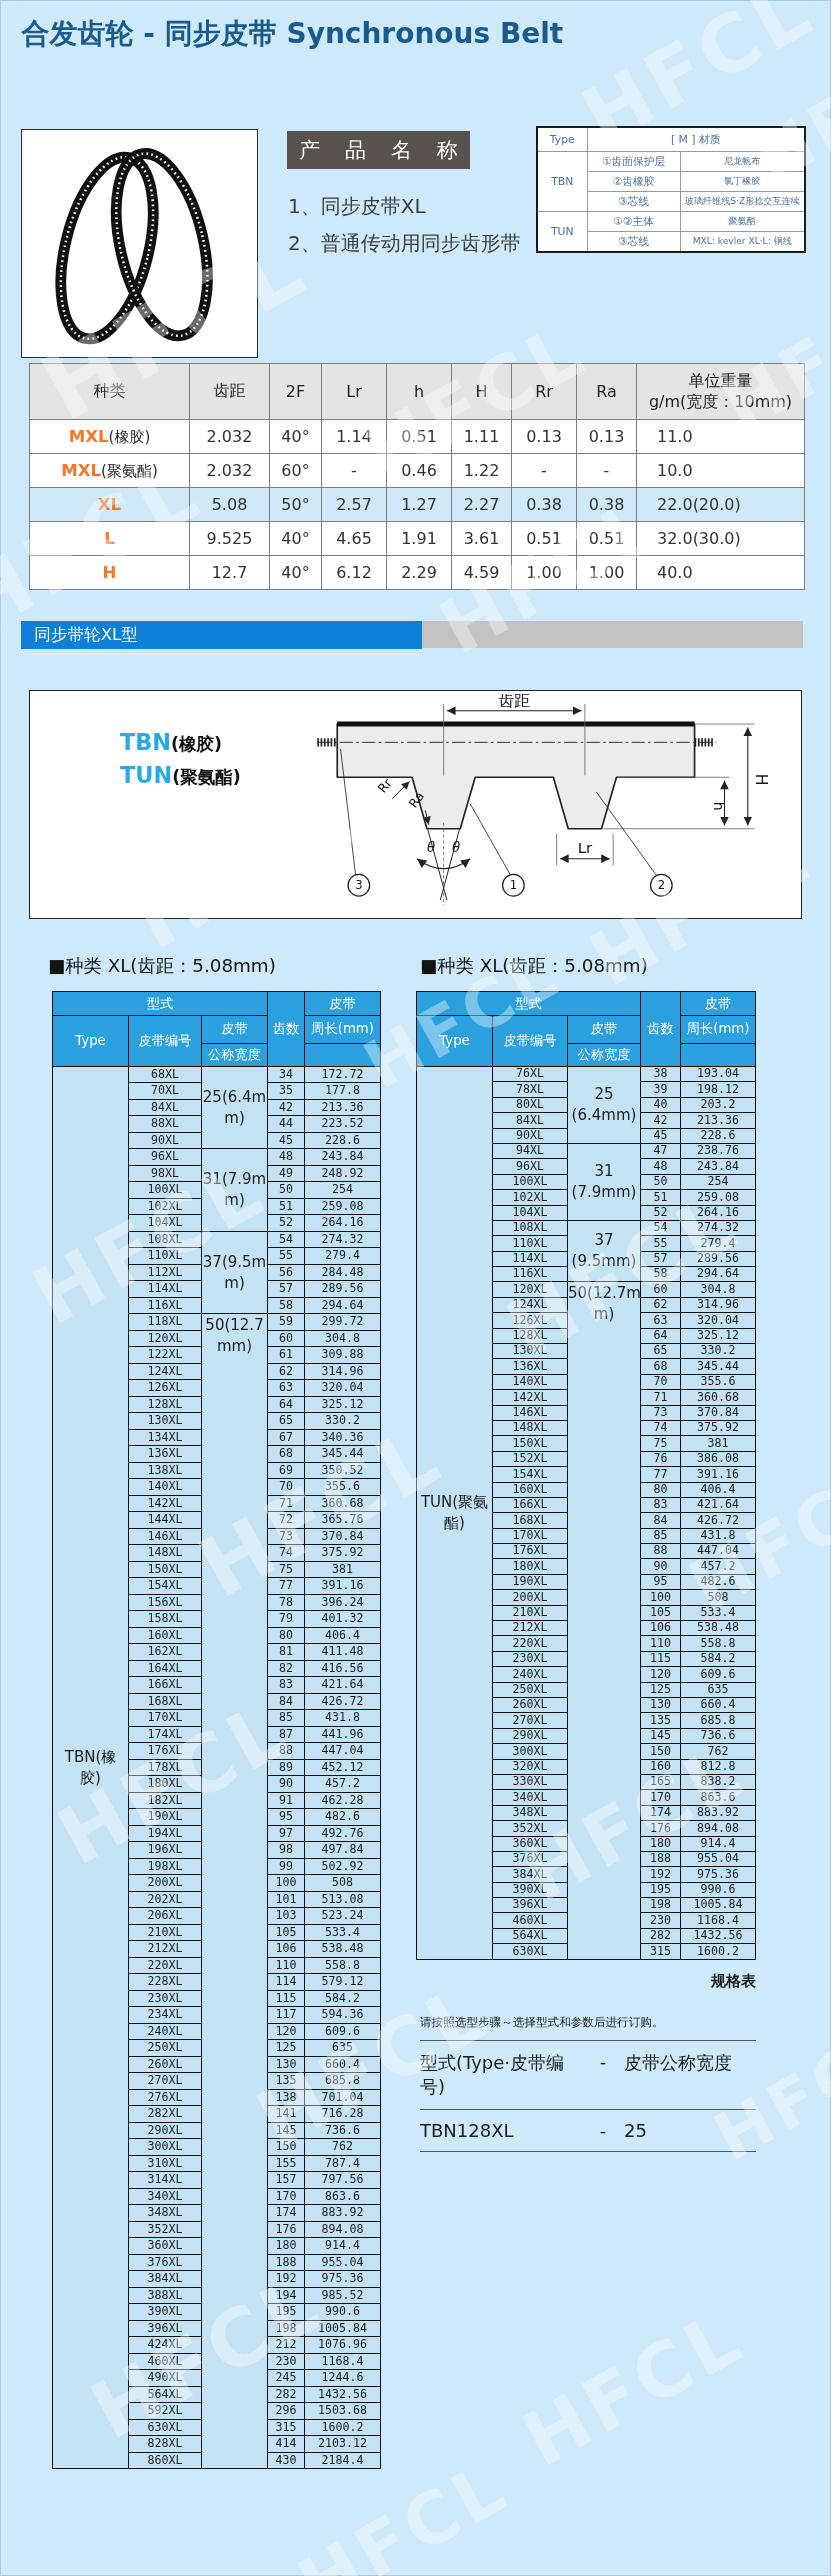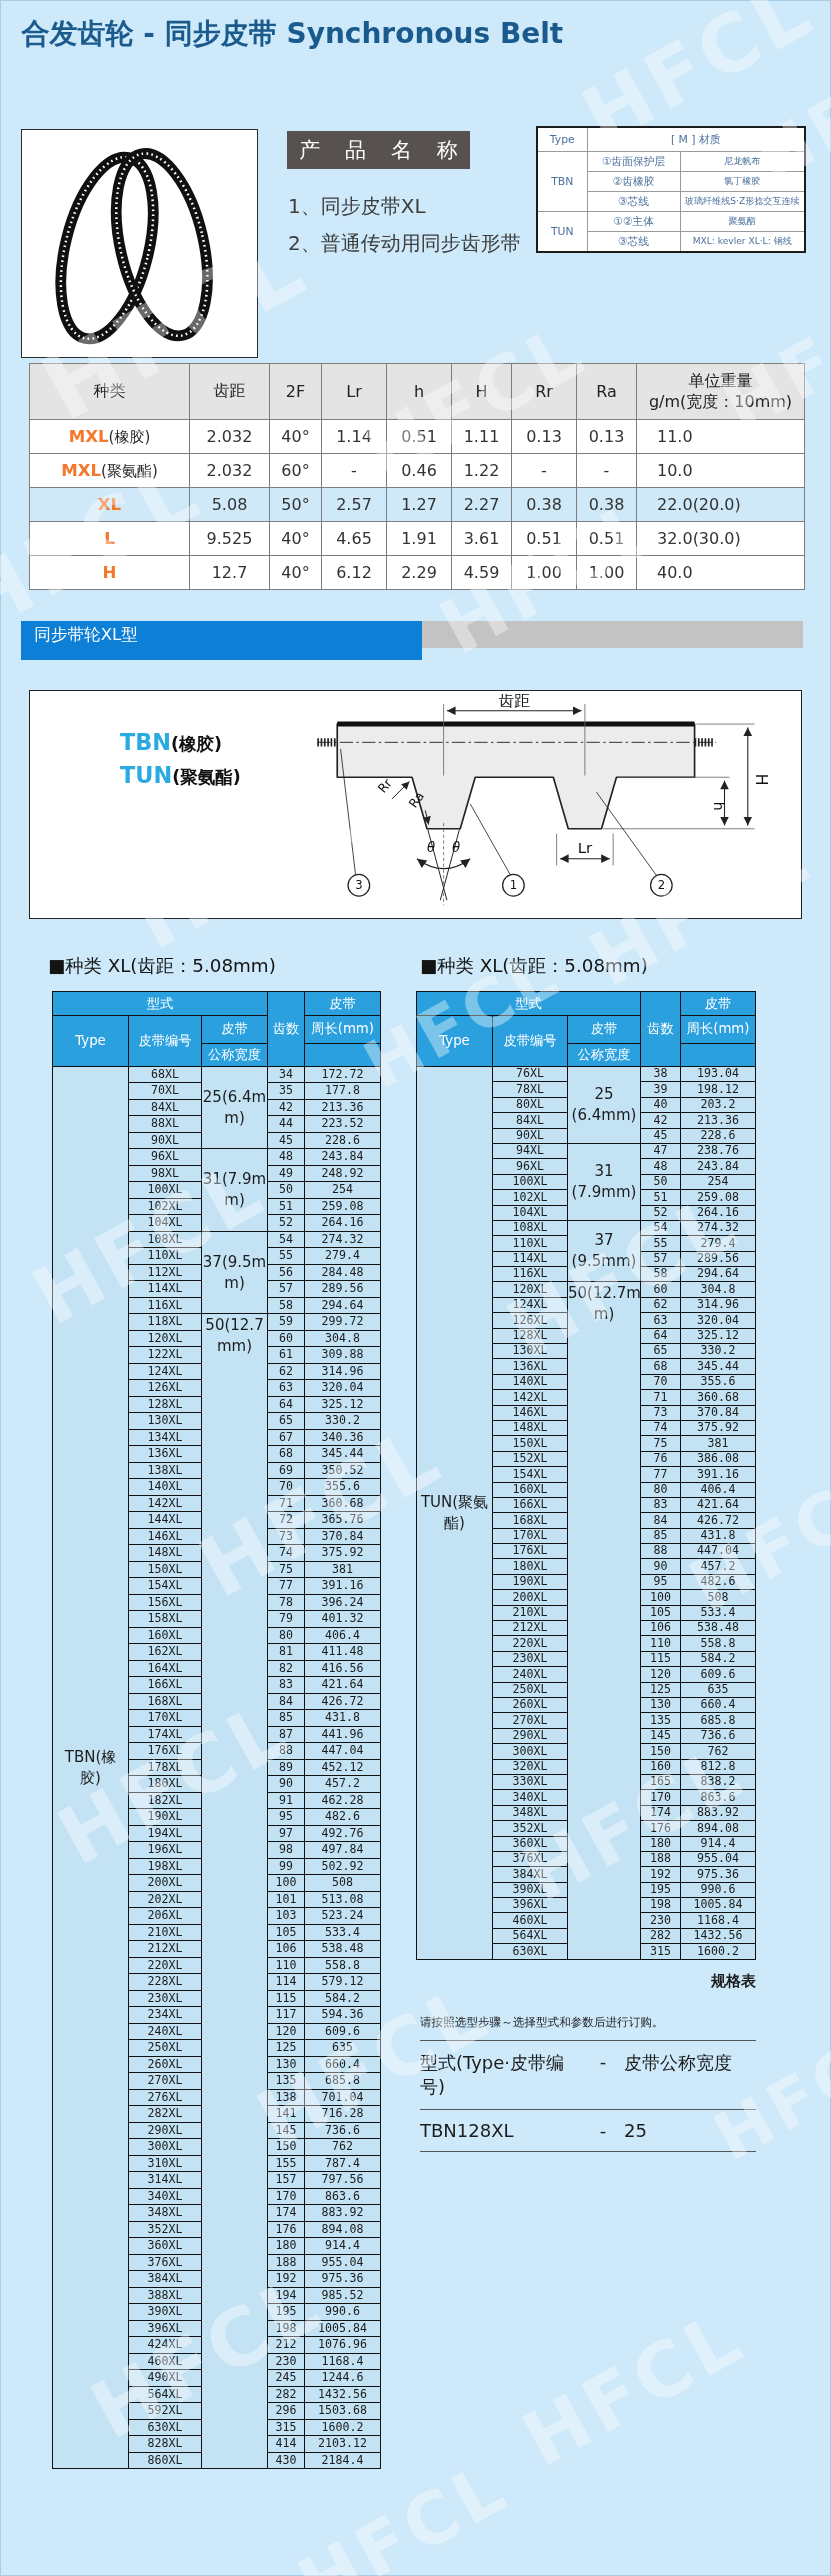--- a/index.html
+++ b/index.html
@@ -37,21 +37,21 @@
                  font-weight:normal;height:53px;white-space:pre-line;}
   .spec-table td{background:#fff;border:1.7px solid #7d7d7d;font-size:16px;color:#333;
                  text-align:center;height:31px;}
   .spec-table tr.hl td{background:#cfe9f8;}
   .spec-table td.wcol{text-align:left;padding-left:20px;}
   .spec-table .code{color:#f4772a;font-weight:bold;font-size:16.6px;}
   .spec-table .suffix{color:#2c2c2c;font-size:15px;}
 
   
   .section-bar{position:absolute;left:21px;top:621px;width:781px;height:27.4px;z-index:2;}
-  .section-bar .blue{position:absolute;left:0;top:0;width:401px;height:39px;background:#0e7fd6;
+  .section-bar .blue{position:absolute;left:0;top:0;width:401px;height:28px;background:#0e7fd6;
                      color:#fff;font-size:16.6px;line-height:27.4px;padding-left:13.3px;box-sizing:border-box;}
   .section-bar .gray{position:absolute;left:401px;top:0;width:381px;height:27.4px;background:#c3c3c3;}
 
   
   .diagram-box{position:absolute;left:29px;top:690px;width:773px;height:229px;background:#fff;
                border:1.7px solid #222;box-sizing:border-box;z-index:2;}
   .matlabel{position:absolute;left:90px;font-weight:bold;}
   .matlabel .big{font-size:22.4px;color:#29abe2;}
   .matlabel .sml{font-size:17.5px;color:#111;}
   .tbn-label{top:38px;} .tun-label{top:71px;}

